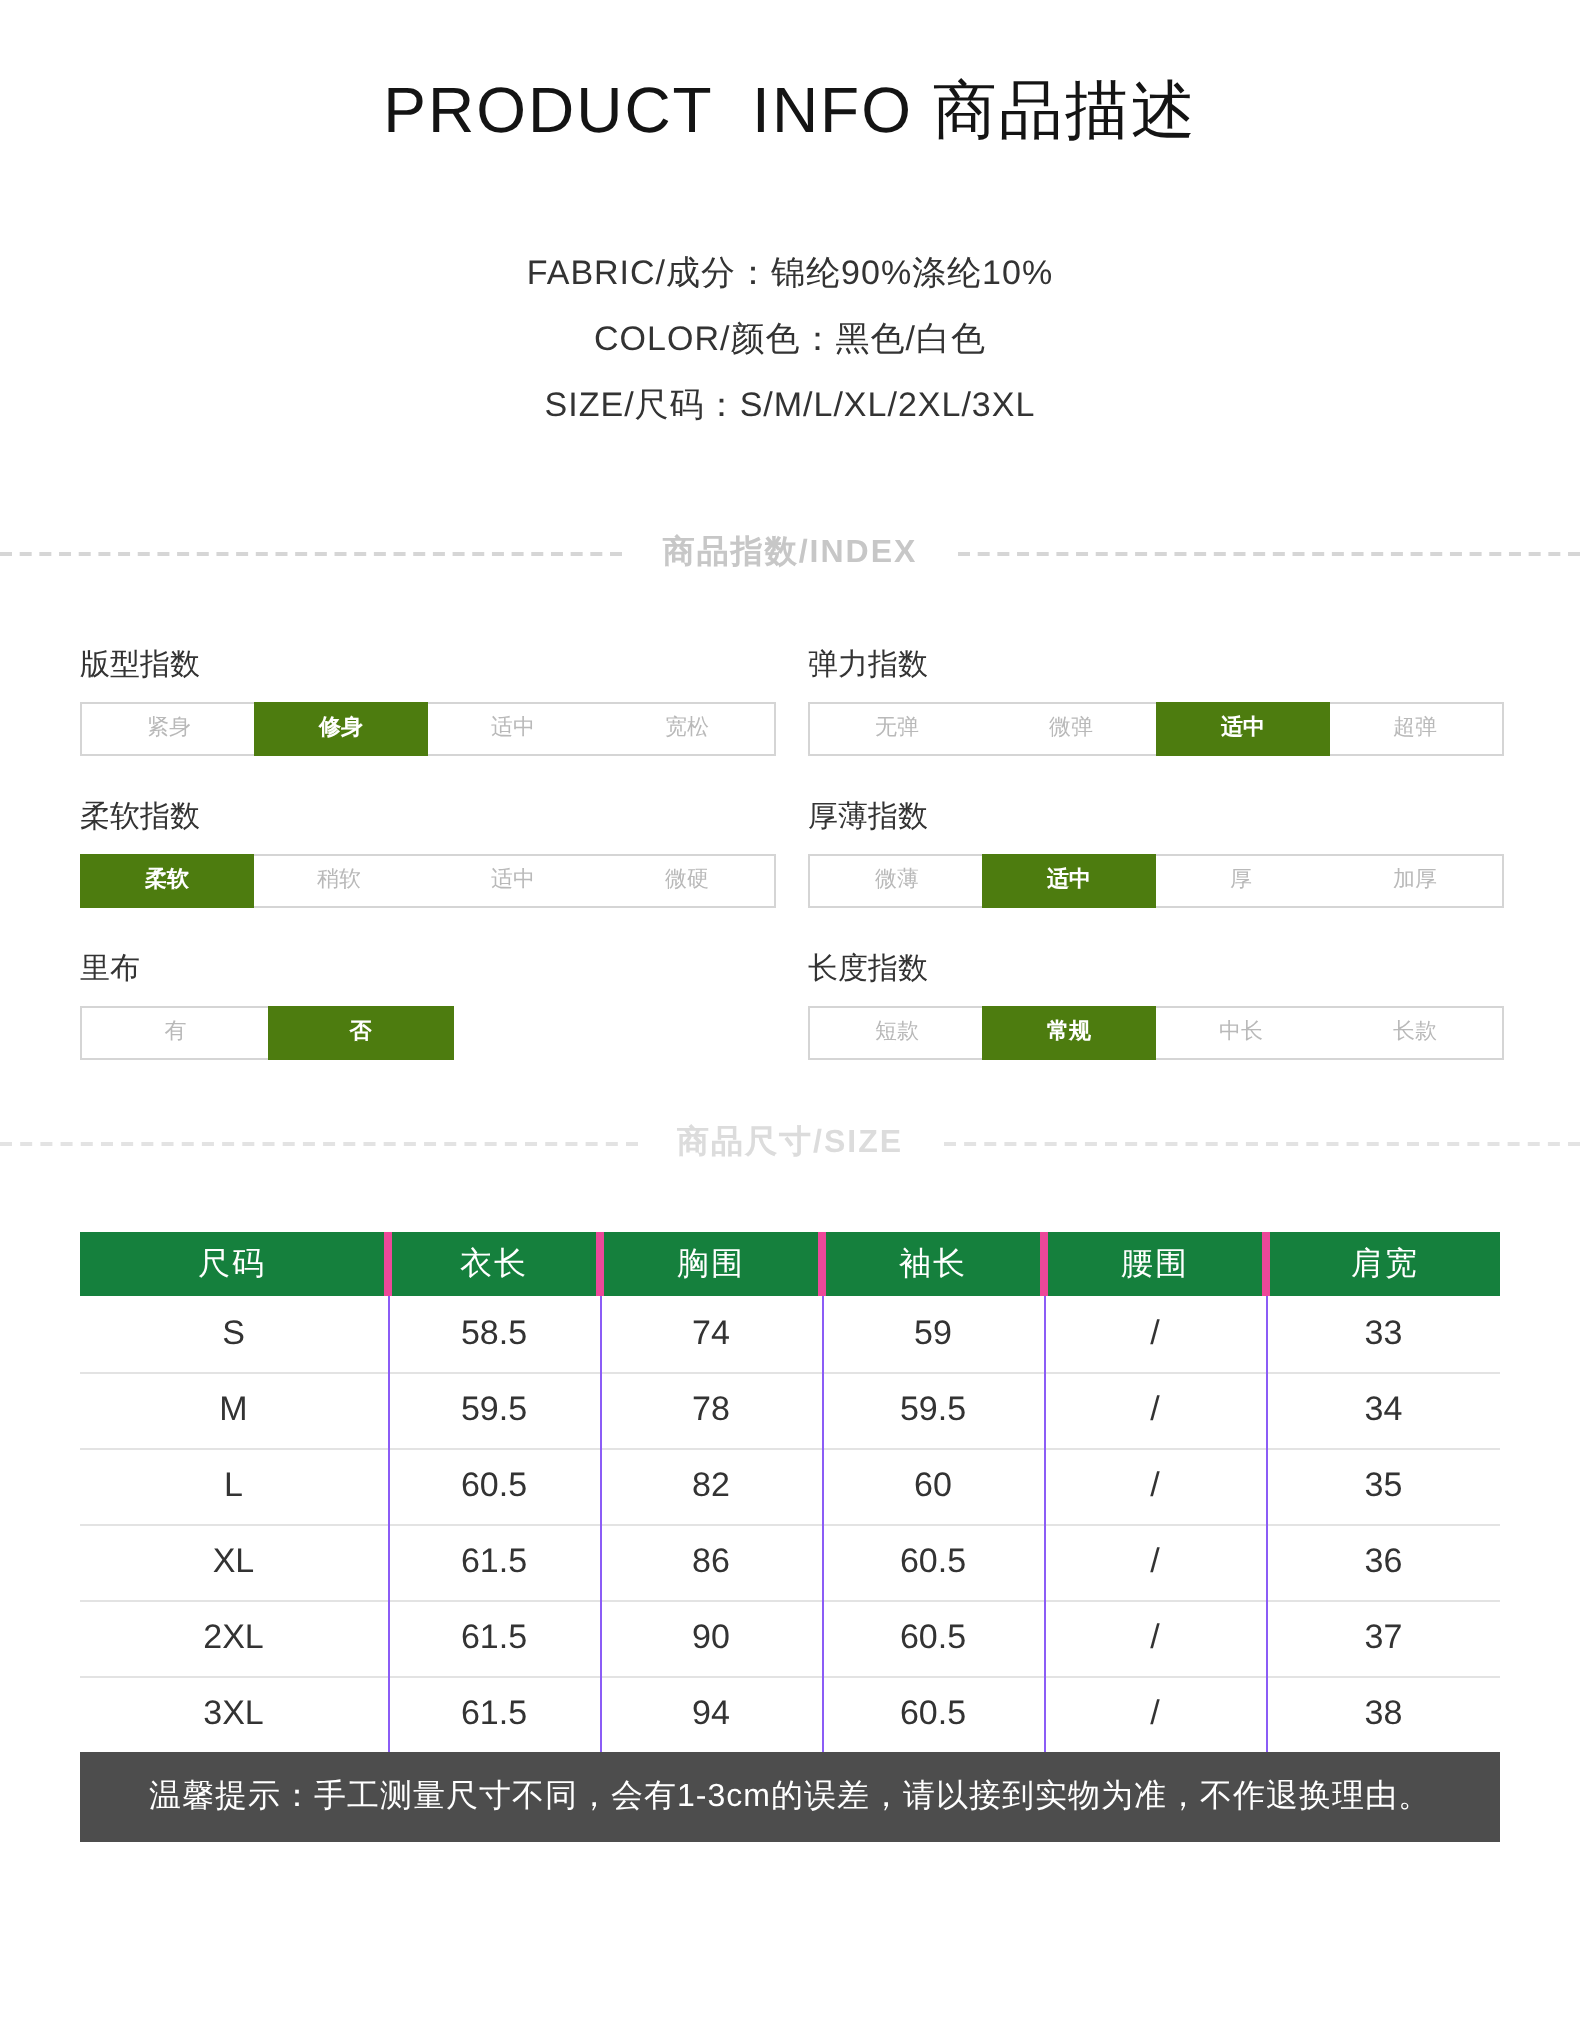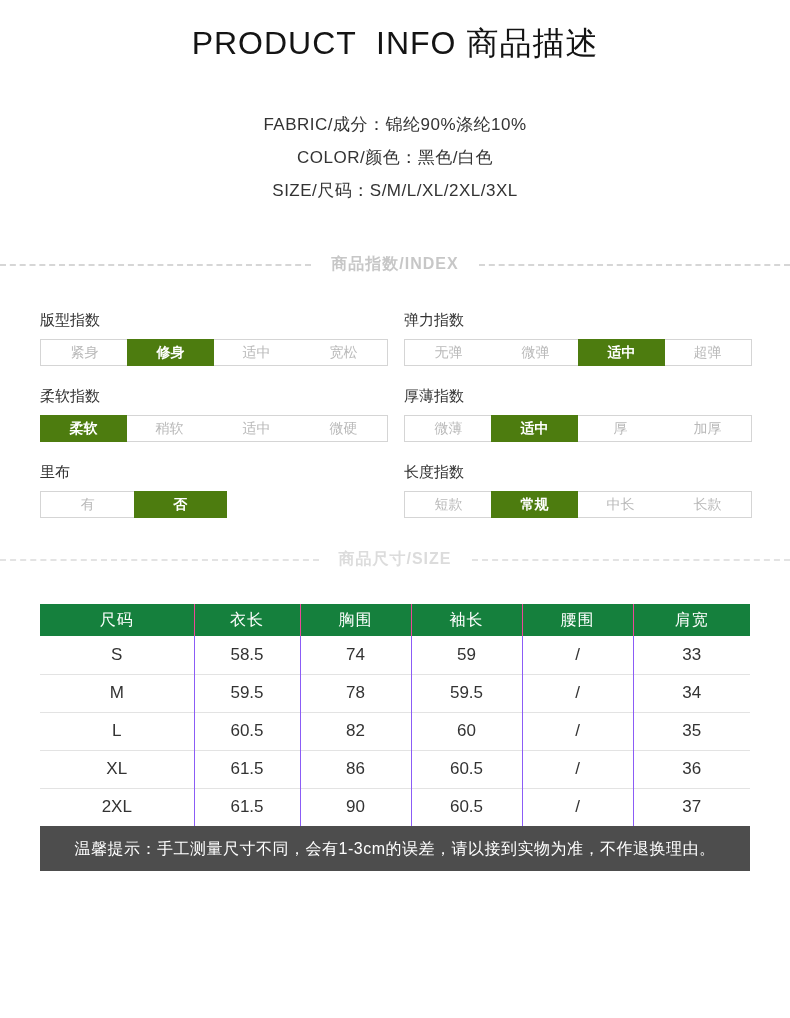--- a/index.html
+++ b/index.html
@@ -6,21 +6,21 @@
   html, body { margin: 0; padding: 0; background: #ffffff; }
   body {
     width: 790px; height: 1018px; overflow: hidden;
     font-family: "Liberation Sans", "DejaVu Sans", sans-serif;
     color: #333333;
   }
   .page { position: relative; width: 790px; height: 1018px; background: #fff; }
 
   
   .title {
-    margin: 0; padding-top: 22px;
+    margin: 0; padding-top: 34px;
     text-align: center;
     font-size: 32px; font-weight: 400; color: #141414;
     letter-spacing: 1px; white-space: pre;
   }
 
   
   .specs { margin-top: 42px; text-align: center; }
   .spec-line { font-size: 17px; color: #333; line-height: 33px; letter-spacing: 0.5px; }
   .spec-label, .spec-value { display: inline; }
 
@@ -46,21 +46,21 @@
   }
   .index-item { }
   .index-title { font-size: 15px; color: #333; margin-bottom: 9px; }
   .index-bar {
     display: flex; height: 27px;
     border: 1px solid #d5d5d5; background: #fff;
   }
   .index-bar.half { width: 187px; }
   .opt {
     flex: 1; text-align: center;
-    font-size: 14px; color: #b9b9b9;
+    font-size: 11px; color: #b9b9b9;
     line-height: 25px; height: 100%;
   }
   .opt.selected {
     background: #4d7c0f; color: #ffffff; font-weight: 700;
     margin: -1px; height: 27px; line-height: 27px; position: relative; z-index: 1;
   }
 
   
   .size-table {
     width: 710px; margin: 34px auto 0 auto;
@@ -71,21 +71,21 @@
   .size-table col:nth-child(2) { width: 106px; }
   .size-table col:nth-child(3) { width: 111px; }
   .size-table col:nth-child(4) { width: 111px; }
   .size-table col:nth-child(5) { width: 111px; }
   .size-table col:nth-child(6) { width: 117px; }
   .size-table thead th {
     background: #15803d; color: #ffffff;
     font-weight: 400; font-size: 16px; height: 32px;
     letter-spacing: 1px;
   }
-  .size-table thead th + th { border-left: 1px solid #ec4899; }
+  .size-table thead th + th { border-left: 4px solid #ec4899; }
   .size-table tbody td {
     height: 38px; text-align: center; color: #333;
     border-top: 1px solid #e3e3e3;
   }
   .size-table tbody tr:first-child td { border-top: none; }
   .size-table tbody td + td { border-left: 1px solid #8b5cf6; }
 
   
   .notice-bar {
     width: 710px; margin: 0 auto;
@@ -233,18 +233,26 @@
           <td>36</td>
         </tr>
         <tr>
           <td>2XL</td>
           <td>61.5</td>
           <td>90</td>
           <td>60.5</td>
           <td>/</td>
           <td>37</td>
         </tr>
+        <tr>
+          <td>3XL</td>
+          <td>61.5</td>
+          <td>94</td>
+          <td>60.5</td>
+          <td>/</td>
+          <td>38</td>
+        </tr>
       </tbody>
   </table>
 
   <div class="notice-bar">温馨提示：手工测量尺寸不同，会有1-3cm的误差，请以接到实物为准，不作退换理由。</div>
 
 </div>
 
 </body></html>

